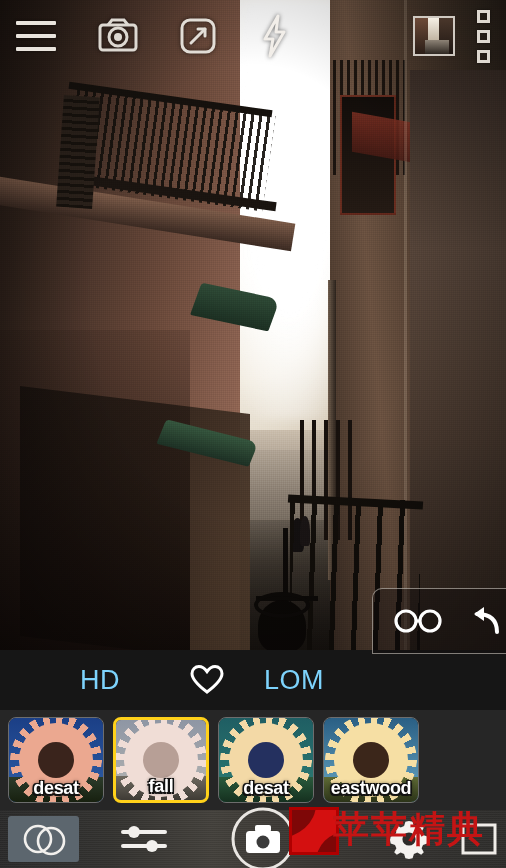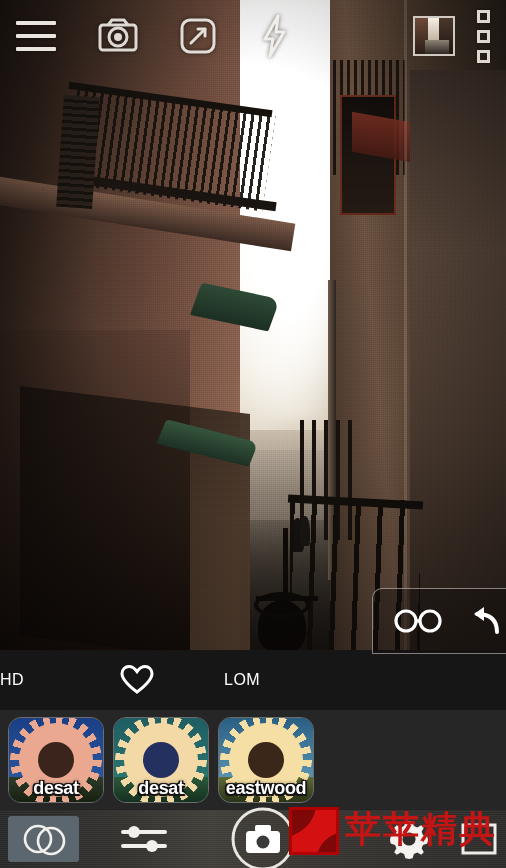--- a/index.html
+++ b/index.html
@@ -250,22 +250,22 @@
 
   
   #tabbar {
     position: absolute; left: 0; top: 650px;
     width: 506px; height: 60px;
     display: flex; align-items: center;
     background: rgba(20,20,20,.72);
     z-index: 30; overflow: hidden;
   }
   .tab {
-    display: flex; align-items: center; justify-content: flex-start;
-    color: #ffffff; font-size: 16px; letter-spacing: .5px;
+    display: flex; align-items: center; justify-content: flex-end;
+    color: #7dd3fc; font-size: 27px; letter-spacing: .5px;
     height: 100%; cursor: pointer; white-space: nowrap;
     flex: none;
   }
   .tab.t-hd     { width: 120px; }
   .tab.t-fav    { width: 104px; }
   .tab.t-pro    { width: 106px; position: relative; }
   .tab.t-hipsta { width: 122px; }
   .tab.t-lomo   { width: 100px; }
   .tab.selected::before {
     content: ""; position: absolute;
@@ -284,21 +284,21 @@
     position: absolute; left: 0; top: 710px;
     width: 506px; height: 100px;
     background: #262626;
     display: flex; align-items: center;
     padding-left: 8px; gap: 9px;
     overflow: hidden; z-index: 30;
   }
   .fthumb {
     position: relative; flex: none;
     width: 96px; height: 86px;
-    border-radius: 13px; overflow: hidden;
+    border-radius: 8px; overflow: hidden;
     border: 1px solid #6d6d6d;
     cursor: pointer;
   }
   .fthumb.sel { border: 3px solid #ffd11a; }
   .fthumb .sun-sky { position: absolute; inset: 0; }
   .fthumb .sun-grass {
     position: absolute; left: 0; bottom: 0; width: 100%; height: 30%;
   }
   .fthumb .petals {
     position: absolute; left: 50%; top: 50%;
@@ -371,21 +371,21 @@
     content:""; position:absolute; left:-14px; top:-6px;
     width: 38px; height: 34px; border-radius: 0 0 100% 0;
     background: #7e0707;
   }
   #wm-logo::after {
     content:""; position:absolute; right:-10px; bottom:-10px;
     width: 30px; height: 30px; border-radius: 100% 0 0 0;
     background: #7e0707;
   }
   #wm-cn {
-    position: absolute; left: 56px; top: -2px;
+    position: absolute; left: 44px; top: -2px;
     font-size: 36px; font-weight: bold;
     color: #c41414; letter-spacing: 2px;
     font-family: "DejaVu Sans", sans-serif;
     white-space: nowrap;
   }
   #wm-url {
     position: absolute; left: 60px; top: 34px;
     font-size: 14px; color: rgba(225,220,215,.58);
     letter-spacing: .5px; white-space: nowrap;
   }
@@ -523,20 +523,27 @@
 
     <div class="fthumb">
       <div class="sun-sky" style="background:linear-gradient(180deg,#1b3f86,#2f5fa8)"></div>
       <div class="sun-grass" style="background:linear-gradient(180deg,#2c3b2b,#17200f)"></div>
       <div class="petals" style="background:#eba890"></div>
       <div class="core" style="background:#3a241c"></div>
       <div class="flabel">desat</div>
     </div>
 
 
+    <div class="fthumb sel">
+      <div class="sun-sky" style="background:linear-gradient(180deg,#8e96a4,#b7b6b2)"></div>
+      <div class="sun-grass" style="background:linear-gradient(180deg,#6f6a60,#3f3b35)"></div>
+      <div class="petals" style="background:#f0ddd6"></div>
+      <div class="core" style="background:#b79f96"></div>
+      <div class="flabel">fall</div>
+    </div>
 
     <div class="fthumb">
       <div class="sun-sky" style="background:linear-gradient(180deg,#1f5e63,#2e7e74)"></div>
       <div class="sun-grass" style="background:linear-gradient(180deg,#2a5a3c,#15301f)"></div>
       <div class="petals" style="background:#f3d9a6"></div>
       <div class="core" style="background:#24305f"></div>
       <div class="flabel">desat</div>
     </div>
 
     <div class="fthumb">

